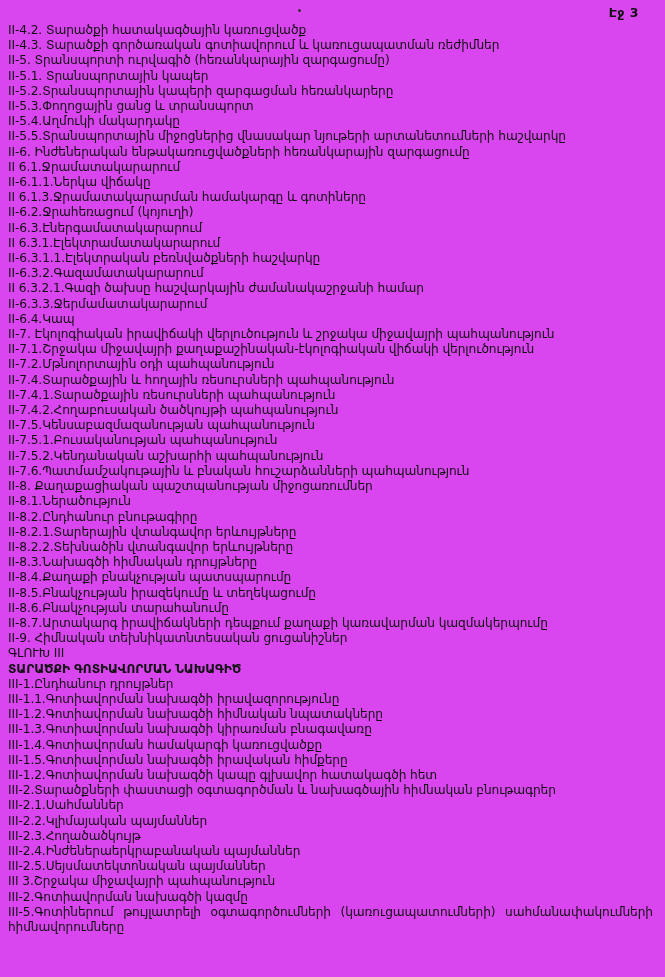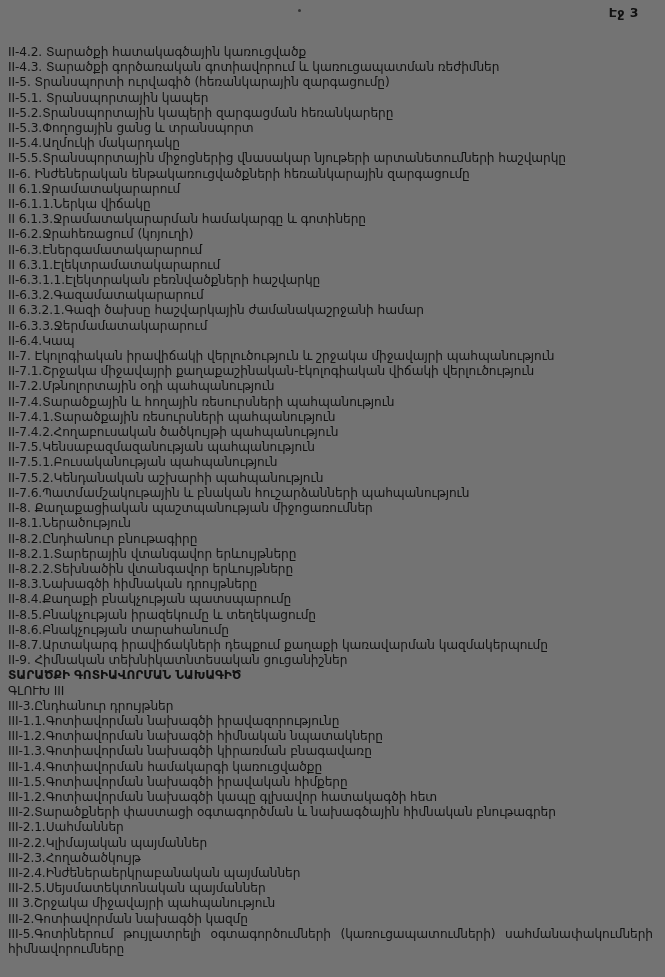--- a/index.html
+++ b/index.html
@@ -13,42 +13,42 @@
     overflow: hidden;
     font-family: "DejaVu Sans", "Liberation Sans", sans-serif;
     color: #111111;
     position: relative;
   }
   .page {
     box-sizing: border-box;
     width: 665px;
     height: 977px;
     padding: 5px 12px 6px 8px;
-    background: #737373;
+    background: #d946ef;
   }
   .page-header {
     text-align: right;
     font-size: 12.5px;
     font-weight: bold;
     padding-right: 14px;
     height: 16px;
     line-height: 16px;
     letter-spacing: 0.5px;
   }
   .speck {
     position: absolute;
     left: 298px;
     top: 9px;
     width: 3px;
     height: 3px;
     background: #333;
     border-radius: 50%;
   }
   .toc {
-    margin-top: 24px;
+    margin-top: 2px;
   }
   .toc-line {
     font-size: 12.2px;
     line-height: 15.2px;
     white-space: nowrap;
     letter-spacing: -0.1px;
   }
   .toc-line.bold {
     font-weight: bold;
   }
@@ -99,23 +99,23 @@
       <div class="toc-line">II-8.1.Ներածություն</div>
       <div class="toc-line">II-8.2.Ընդհանուր բնութագիրը</div>
       <div class="toc-line">II-8.2.1.Տարերային վտանգավոր երևույթները</div>
       <div class="toc-line">II-8.2.2.Տեխնածին վտանգավոր երևույթները</div>
       <div class="toc-line">II-8.3.Նախագծի հիմնական դրույթները</div>
       <div class="toc-line">II-8.4.Քաղաքի բնակչության պատսպարումը</div>
       <div class="toc-line">II-8.5.Բնակչության իրազեկումը և տեղեկացումը</div>
       <div class="toc-line">II-8.6.Բնակչության տարահանումը</div>
       <div class="toc-line">II-8.7.Արտակարգ իրավիճակների դեպքում քաղաքի կառավարման կազմակերպումը</div>
       <div class="toc-line">II-9. Հիմնական տեխնիկատնտեսական ցուցանիշներ</div>
+      <div class="toc-line">ԳԼՈՒԽ III</div>
       <div class="toc-line bold">ՏԱՐԱԾՔԻ ԳՈՏԻԱՎՈՐՄԱՆ ՆԱԽԱԳԻԾ</div>
-      <div class="toc-line">ԳԼՈՒԽ III</div>
-      <div class="toc-line">III-3.Ընդհանուր դրույթներ</div>
+      <div class="toc-line">III-1.Ընդհանուր դրույթներ</div>
       <div class="toc-line">III-1.1.Գոտիավորման նախագծի իրավազորությունը</div>
       <div class="toc-line">III-1.2.Գոտիավորման նախագծի հիմնական նպատակները</div>
       <div class="toc-line">III-1.3.Գոտիավորման նախագծի կիրառման բնագավառը</div>
       <div class="toc-line">III-1.4.Գոտիավորման համակարգի կառուցվածքը</div>
       <div class="toc-line">III-1.5.Գոտիավորման նախագծի իրավական հիմքերը</div>
       <div class="toc-line">III-1.2.Գոտիավորման նախագծի կապը գլխավոր հատակագծի հետ</div>
       <div class="toc-line">III-2.Տարածքների փաստացի օգտագործման և նախագծային հիմնական բնութագրեր</div>
       <div class="toc-line">III-2.1.Սահմաններ</div>
       <div class="toc-line">III-2.2.Կլիմայական պայմաններ</div>
       <div class="toc-line">III-2.3.Հողածածկույթ</div>

